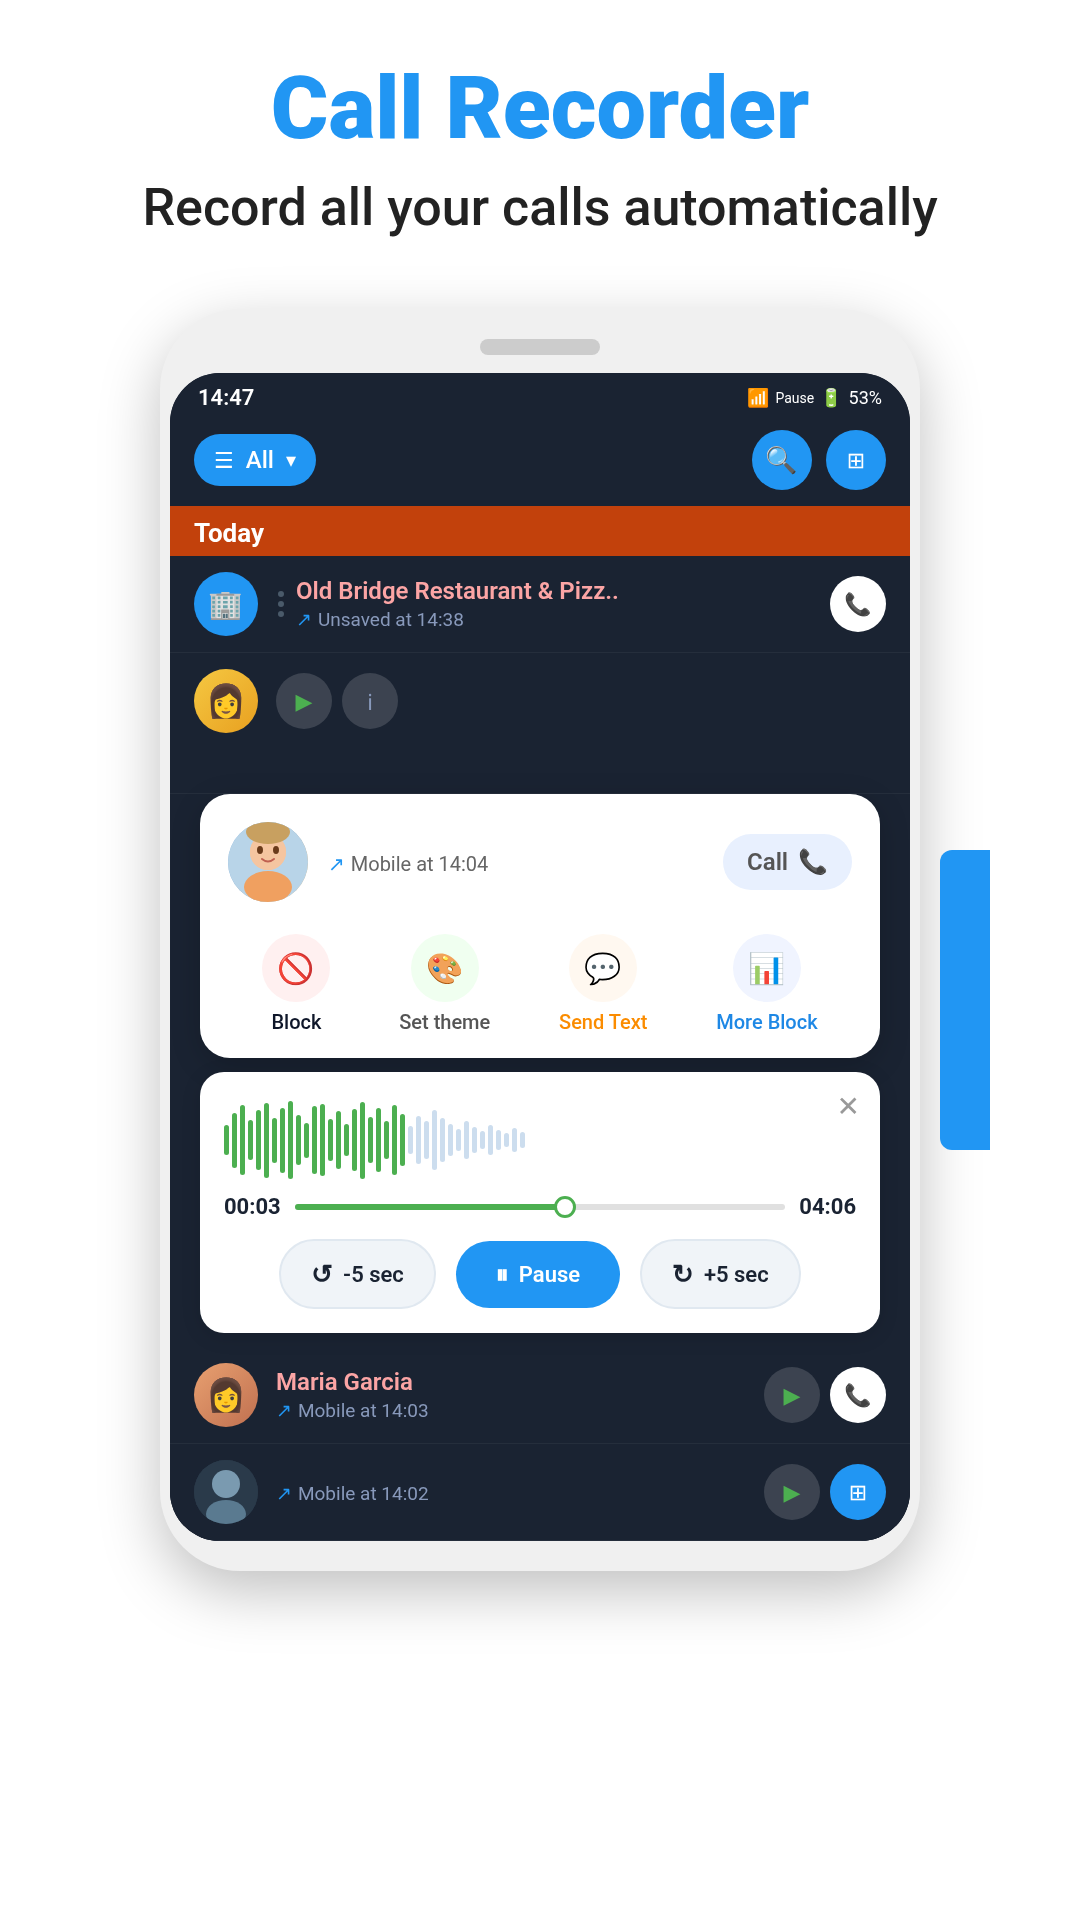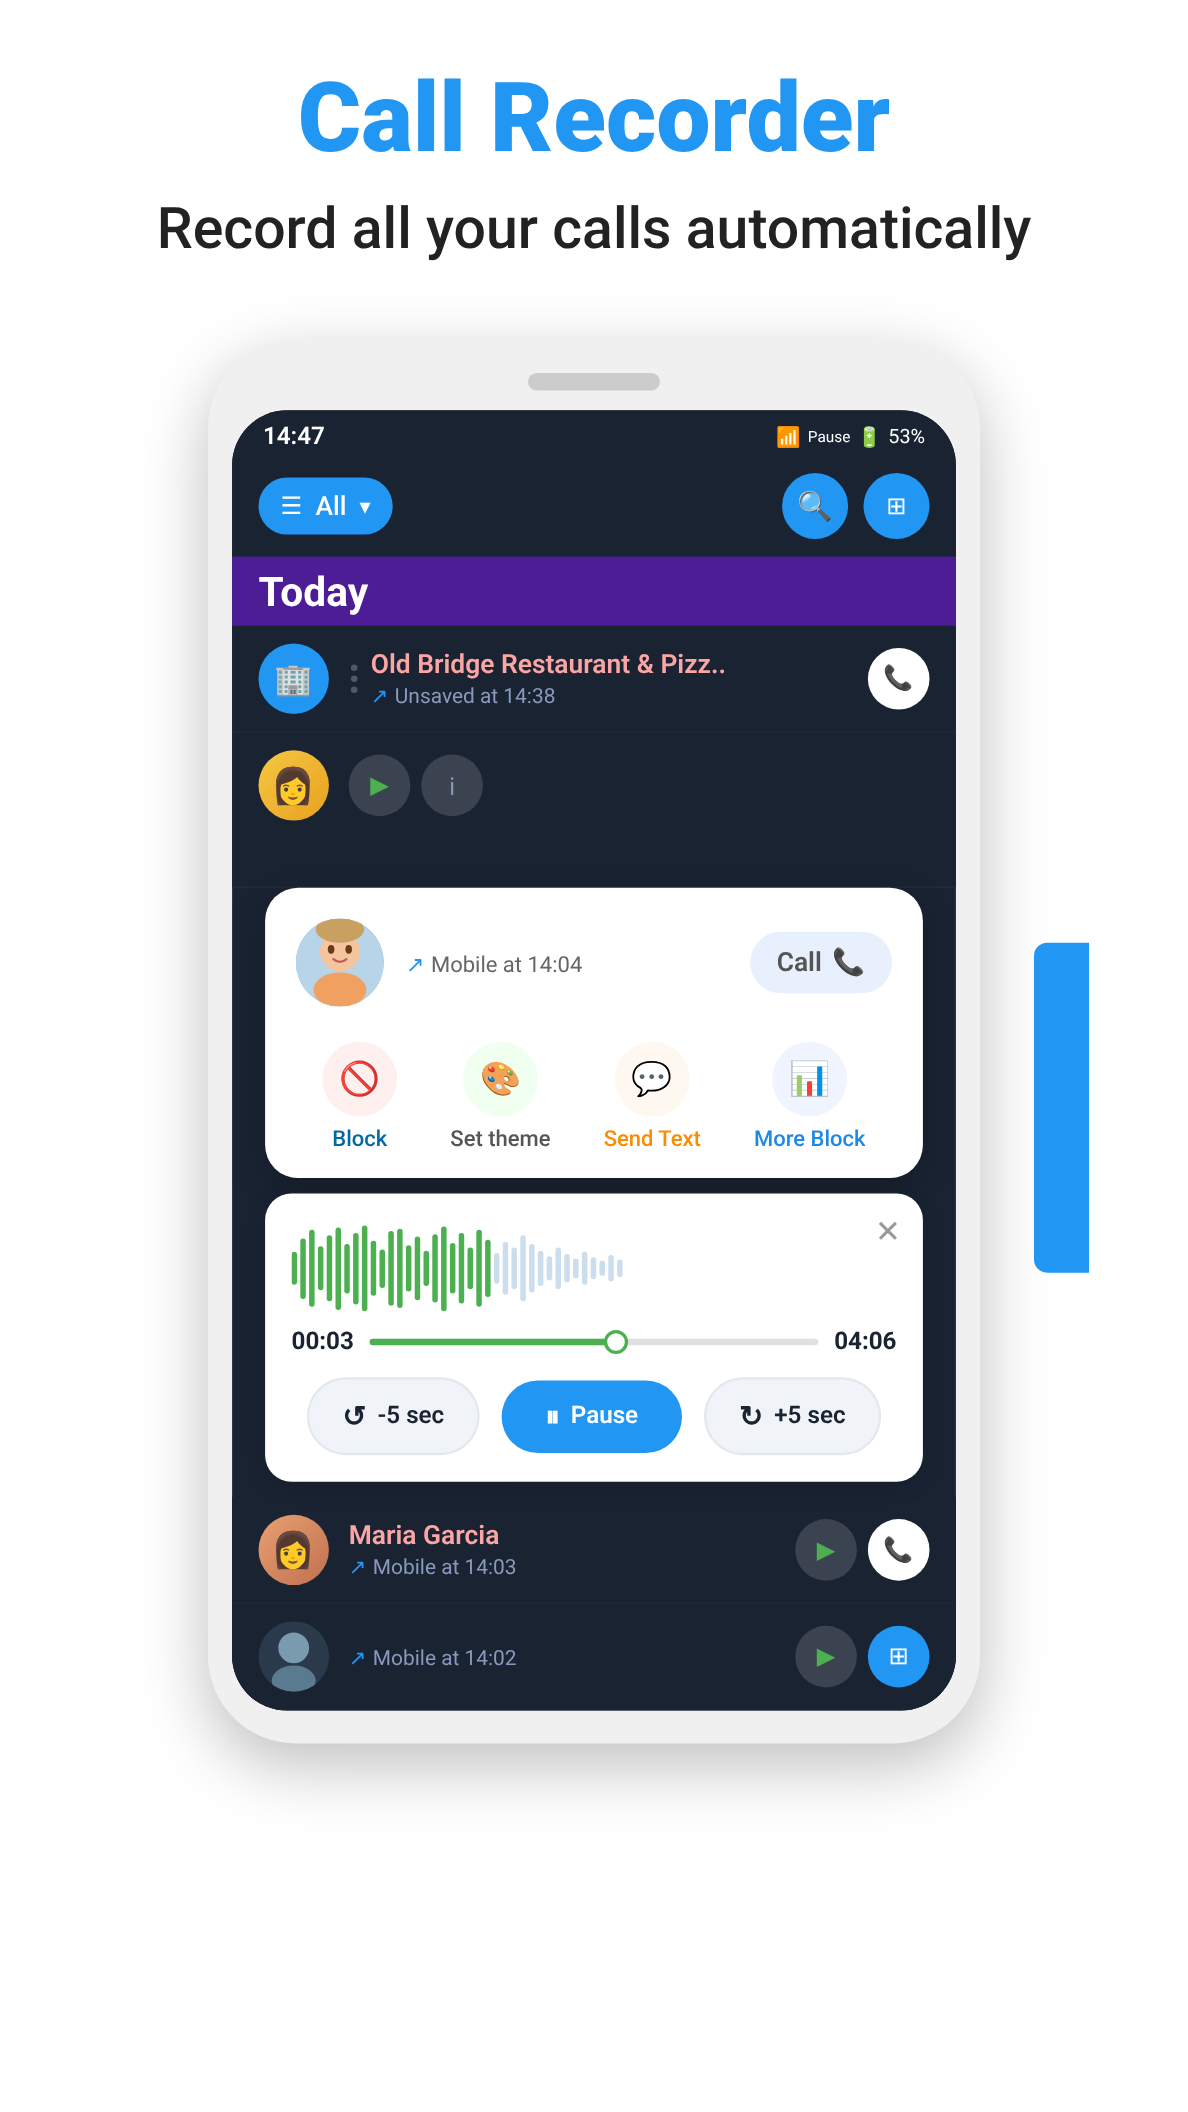--- a/index.html
+++ b/index.html
@@ -34,25 +34,25 @@
 
     
     .phone-wrapper {
       position: relative;
       width: 900px;
       margin: 40px auto 0;
     }
 
     
     .phone-frame {
-      width: 702px;
+      width: 760px;
       margin: 0 auto;
       background: #f0f0f0;
       border-radius: 80px;
-      padding: 30px 22px;
+      padding: 30px 10px;
       box-shadow: 0 20px 60px rgba(0,0,0,0.25);
       position: relative;
     }
     .phone-notch {
       width: 120px;
       height: 16px;
       background: #cccccc;
       border-radius: 10px;
       margin: 0 auto 18px;
     }
@@ -128,24 +128,24 @@
       display: flex;
       align-items: center;
       justify-content: center;
       color: #ffffff;
       font-size: 26px;
     }
 
     
     .section-label {
       color: #ffffff;
-      font-size: 37px;
+      font-size: 26px;
       font-weight: 700;
       padding: 12px 24px 8px;
-      background: #4c1d95;
+      background: #c2410c;
     }
 
     
     .call-item {
       background: #1a2332;
       display: flex;
       align-items: center;
       padding: 16px 24px;
       border-bottom: 1px solid rgba(255,255,255,0.05);
     }
@@ -299,21 +299,21 @@
     }
     .action-icon-circle.red { background: #fff0f0; color: #e53935; }
     .action-icon-circle.green { background: #f0fff0; color: #43a047; }
     .action-icon-circle.orange { background: #fff8f0; color: #fb8c00; }
     .action-icon-circle.blue { background: #f0f4ff; color: #1e88e5; }
 
     .action-label {
       font-size: 20px;
       font-weight: 500;
     }
-    .action-label.red { color: #0369a1; }
+    .action-label.red { color: #0f172a; }
     .action-label.green { color: #555; }
     .action-label.orange { color: #fb8c00; }
     .action-label.blue { color: #1e88e5; }
 
     
     .player-card {
       background: #ffffff;
       border-radius: 24px;
       margin: 14px 30px 0;
       padding: 28px 24px 24px;

